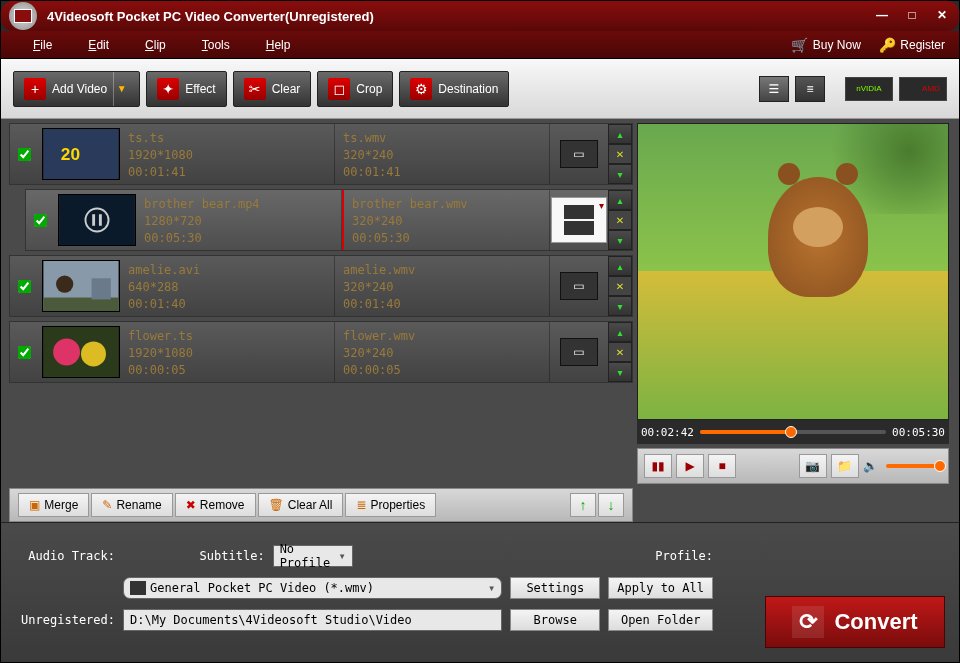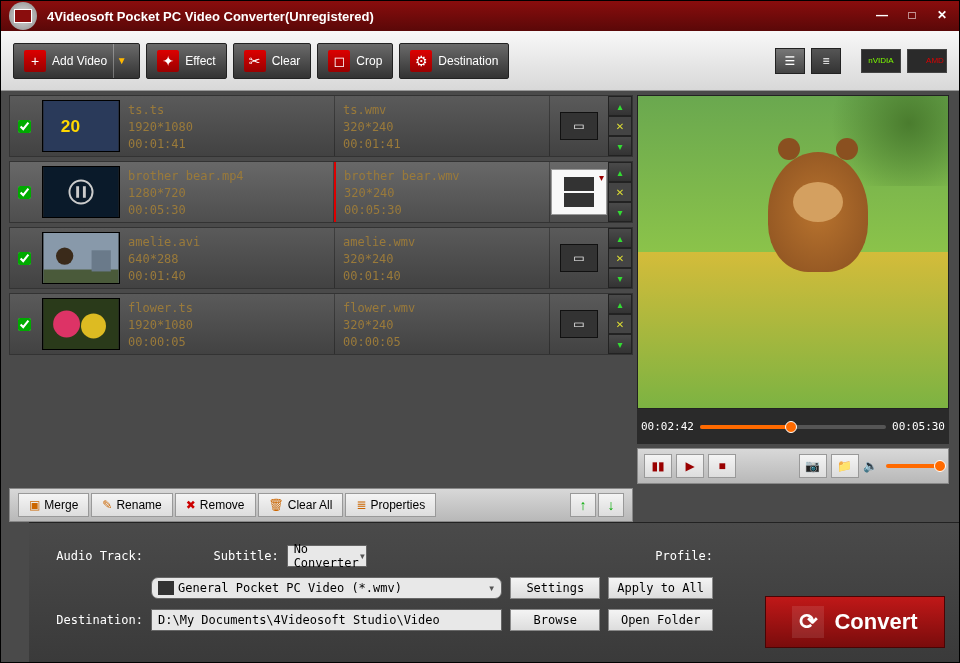--- a/index.html
+++ b/index.html
@@ -15,20 +15,21 @@
   background: linear-gradient(to bottom, #2a2a2a, #1a1a1a);
   border: 1px solid #000;
   display: flex; flex-direction: column;
 }
 .titlebar {
   height: 30px;
   background: linear-gradient(to bottom, #8a0d0d, #5a0808);
   display: flex; align-items: center;
   padding: 0 8px;
   color: #fff;
+  border-radius: 12px;
 }
 .logo {
   width: 28px; height: 28px;
   border-radius: 50%;
   background: radial-gradient(circle, #e0e0e0, #888);
   display: flex; align-items: center; justify-content: center;
   margin-right: 10px;
 }
 .logo-inner {
   width: 18px; height: 14px;
@@ -80,21 +81,21 @@
 .toolbar-spacer { flex: 1; }
 .view-btn {
   width: 30px; height: 26px;
   background: linear-gradient(to bottom, #555, #333);
   border: 1px solid #222;
   cursor: pointer;
   display: flex; align-items: center; justify-content: center;
   color: #fff;
 }
 .view-btn.active { background: linear-gradient(to bottom, #777, #444); }
-.gpu-badge { width: 40px; height: 24px; background: #2a2a2a; border: 1px solid #444; display: flex; align-items: center; justify-content: center; font-size: 8px; }
+.gpu-badge { width: 48px; height: 24px; background: #2a2a2a; border: 1px solid #444; display: flex; align-items: center; justify-content: center; font-size: 8px; }
 .nv { color: #7cfc00; }
 .amd { color: #d00; margin-left: 16px; }
 
 .body {
   flex: 1;
   display: flex; flex-direction: column;
   background: #4a4a4a;
 }
 .main-row {
   flex: 1;
@@ -108,20 +109,21 @@
   max-width: 636px;
 }
 .file-row {
   height: 62px;
   display: flex; align-items: stretch;
   background: linear-gradient(to bottom, #5a5a5a, #424242);
   border: 1px solid #333;
 }
 .file-row.selected {
   background: linear-gradient(to bottom, #686868, #4e4e4e);
+  margin-left: 16px;
 }
 .check-cell { width: 28px; display: flex; align-items: center; justify-content: center; }
 .check-cell input { accent-color: #0a0; }
 .thumb-cell { width: 82px; padding: 4px; }
 .thumb { width: 78px; height: 52px; background: #222; border: 1px solid #000; display: flex; align-items: center; justify-content: center; color: #888; font-size: 9px; overflow: hidden; }
 .info-cell { flex: 1; padding: 6px 8px; color: #9a7a3a; font-family: monospace; font-size: 12px; line-height: 1.4; border-right: 1px solid rgba(0,0,0,.3); }
 .file-row.selected .info-cell.out { border-left: 2px solid #d00; }
 .ctrl-cell { width: 58px; display: flex; align-items: center; justify-content: center; }
 .fmt-btn { width: 38px; height: 28px; background: #333; border: 1px solid #111; display: flex; align-items: center; justify-content: center; color: #fff; }
 .fmt-btn.drop { width: 56px; height: 46px; background: #f8f8f8; border: 1px solid #999; flex-direction: column; position: relative; }
@@ -183,21 +185,21 @@
   width: 100px; height: 120px;
   background: radial-gradient(ellipse, #b8732e, #8a5020);
   border-radius: 50% 50% 40% 40%;
 }
 .bear::before { content: ""; position: absolute; top: -14px; left: 10px; width: 22px; height: 22px; background: #8a5020; border-radius: 50%; }
 .bear::after { content: ""; position: absolute; top: -14px; right: 10px; width: 22px; height: 22px; background: #8a5020; border-radius: 50%; }
 .bear-face { position: absolute; top: 30px; left: 50%; transform: translateX(-50%); width: 50px; height: 40px; background: #d4a060; border-radius: 50%; }
 .leaves { position: absolute; top: 0; right: 0; width: 130px; height: 90px; background: radial-gradient(circle at 70% 30%, #4a7c2e, transparent 70%); }
 
 .scrubber {
-  height: 35px;
+  height: 24px;
   display: flex; align-items: center;
   padding: 0 4px; gap: 6px;
   background: #2a2a2a;
 }
 .time { color: #fff; font-family: monospace; font-size: 11px; }
 .track { flex: 1; height: 4px; background: #555; position: relative; border-radius: 2px; }
 .track-fill { position: absolute; left: 0; top: 0; height: 100%; background: #ff6a00; border-radius: 2px; }
 .track-thumb { position: absolute; top: -4px; width: 12px; height: 12px; background: #ff6a00; border-radius: 50%; border: 1px solid #fff; }
 
 .player-ctrls {
@@ -218,21 +220,20 @@
 .vol-track { width: 56px; height: 4px; background: #ff6a00; position: relative; border-radius: 2px; margin-left: 4px; }
 .vol-thumb { position: absolute; right: -4px; top: -4px; width: 12px; height: 12px; background: #ff6a00; border-radius: 50%; border: 1px solid #fff; }
 
 .bottom-panel {
   height: 140px;
   background: linear-gradient(to bottom, #4a4a4a, #3a3a3a);
   border-top: 1px solid #222;
   padding: 20px 14px 14px 14px;
   display: flex; gap: 12px;
   position: relative;
-  margin-left: 28px;
 }
 .settings-grid {
   flex: 1;
   display: grid;
   grid-template-columns: 100px 1fr 80px 1fr auto auto;
   grid-template-rows: 26px 26px 26px;
   gap: 6px 8px;
   align-items: center;
 }
 .slabel { color: #fff; text-align: right; font-family: monospace; }
@@ -284,20 +285,37 @@
         <div class="logo-inner"></div>
       </div>
     <div class="title">4Videosoft Pocket PC Video Converter(Unregistered)</div>
     <div class="win-btns">
       <div class="win-btn">—</div>
       <div class="win-btn">□</div>
       <div class="win-btn">✕</div>
     </div>
   </div>
 
+  <div class="menubar">
+    <div class="menu-item"><u>F</u><span>ile</span></div>
+    <div class="menu-item"><u>E</u>dit</div>
+    <div class="menu-item"><u>C</u>lip</div>
+    <div class="menu-item"><u>T</u>ools</div>
+    <div class="menu-item"><u>H</u>elp</div>
+    <div class="menubar-right">
+      <div class="menu-link">
+        <span class="cart-icon">🛒</span>
+        <span>Buy Now</span>
+      </div>
+      <div class="menu-link">
+        <span class="key-icon">🔑</span>
+        <span>Register</span>
+      </div>
+    </div>
+  </div>
 
   <div class="toolbar">
     <div class="tbtn">
       <div class="tbtn-icon">+</div>
       <span>Add Video</span>
       <div class="tbtn-arrow">▼</div>
     </div>
     <div class="tbtn">
       <div class="tbtn-icon">✦</div>
       <span>Effect</span>
@@ -490,34 +508,34 @@
         <div class="arrow-btn down">↓</div>
       </div>
       <div style="width:320px;padding:4px 8px 0 4px"></div>
     </div>
 
     <div class="bottom-panel">
       <div class="settings-grid">
         <div class="slabel">Audio Track:</div>
         <div class="slabel">Subtitle:</div>
         <div class="sselect">
-            <span>No Converter</span>
+            <span>No Profile</span>
           </div>
         <div></div>
           <div></div>
 
         <div class="slabel">Profile:</div>
         <div class="sselect profile-select">
             <span class="profile-icon"></span>
             <span style="flex:1">General Pocket PC Video (*.wmv)</span>
           </div>
         <div class="sbtn">Settings</div>
         <div class="sbtn">Apply to All</div>
 
-        <div class="slabel">Destination:</div>
+        <div class="slabel">Unregistered:</div>
         <div class="sinput dest-input">
             <span>D:\My Documents\4Videosoft Studio\Video</span>
           </div>
         <div class="sbtn">Browse</div>
         <div class="sbtn">Open Folder</div>
       </div>
       <div class="convert-area">
         <div class="convert-btn">
           <div class="convert-icon">⟳</div>
           <span>Convert</span>

